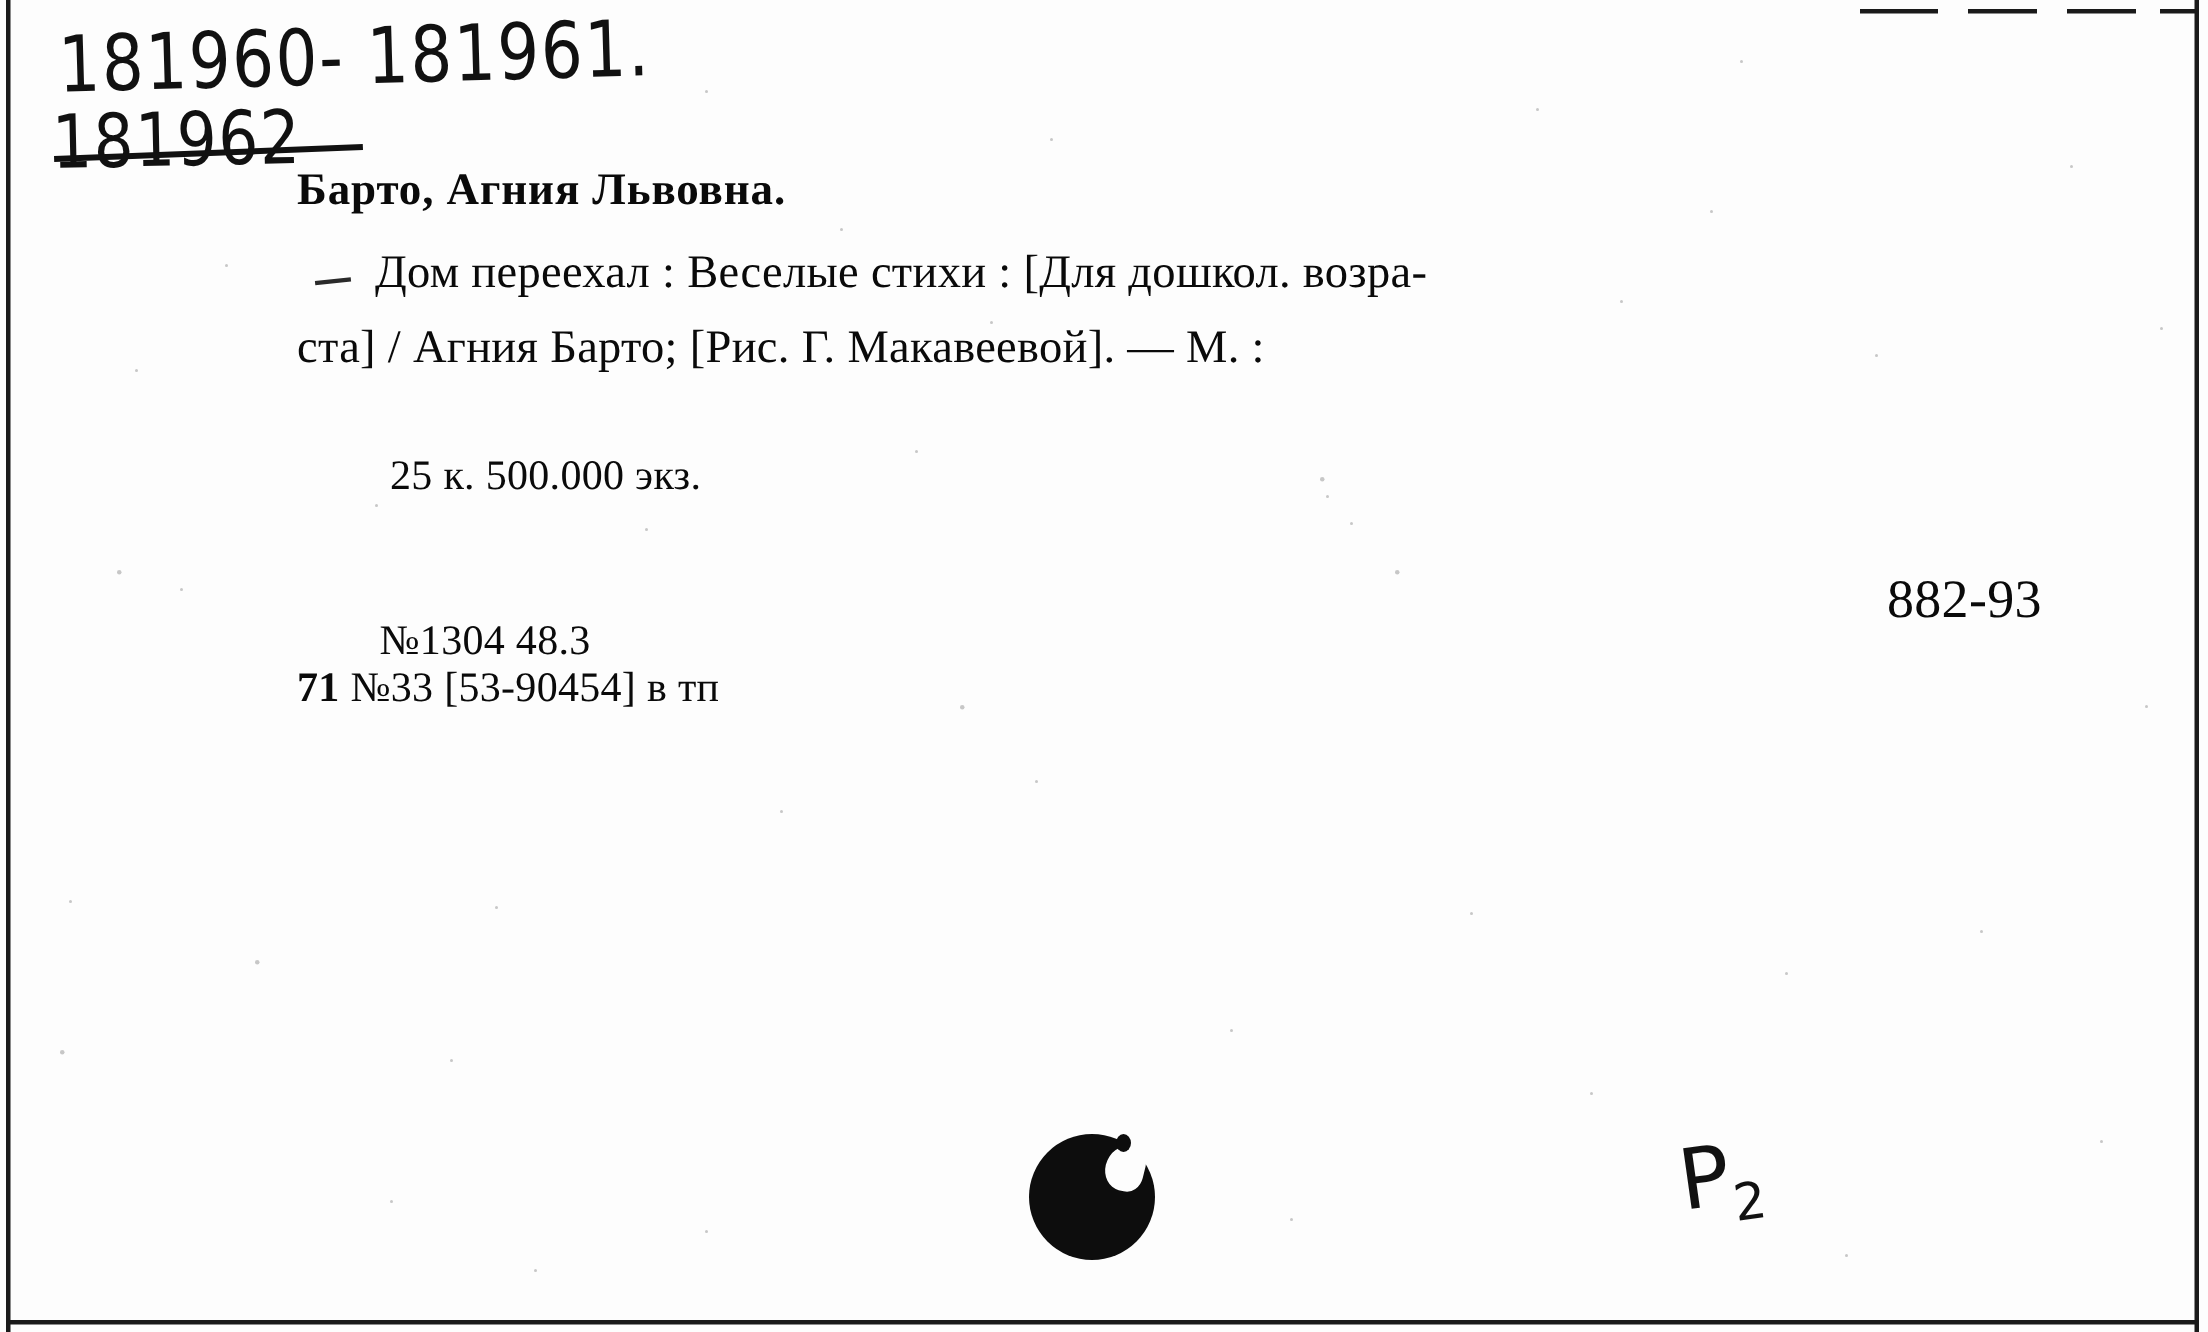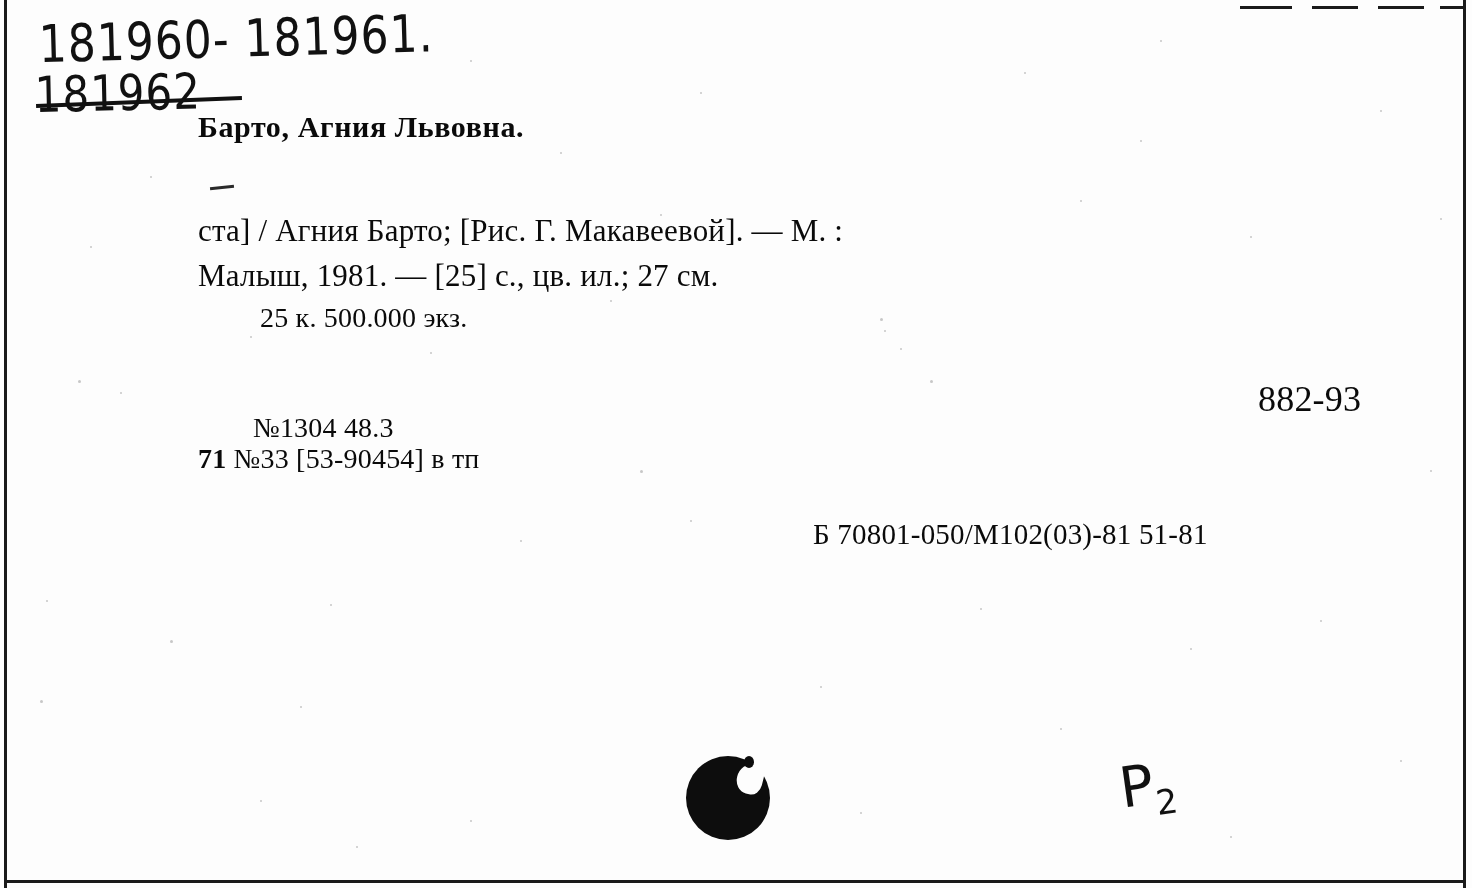--- a/index.html
+++ b/index.html
@@ -178,35 +178,34 @@
   <div class="edge edge-top-d"></div>
 
   <div class="handwriting" id="hand-line-1">181960- 181961.</div>
   <div class="handwriting" id="hand-line-2">181962</div>
   <div id="hand-strike"></div>
 
   <div class="author">Барто, Агния Львовна.</div>
 
   <div id="title-dash"></div>
 
+  <div class="body-line" id="title-line-1">Дом переехал : Веселые стихи : [Для дошкол. возра-</div>
   <div class="body-line" id="title-line-2">ста]  /  Агния  Барто;  [Рис.  Г.  Макавеевой].  —  М.  :</div>
-  <div class="body-line" id="title-line-3">Малыш, 1981. — [25]  с., цв. ил.; 27 см.</div>
   <div class="body-line" id="price-line">25  к.    500.000 экз.</div>
 
   <div class="code-line" id="udc-right">882-93</div>
 
   <div class="code-line" id="code-line-1">№1304  48.3</div>
 
   <div class="code-line" id="code-line-2">
     <span>71</span>
     <span class="nb">№33  [53-90454]  в тп</span>
   </div>
 
 
-  <div class="code-line" id="imprint-code">Б  70801-050/М102(03)-81   51-81</div>
 
   <div id="ink-blob"></div>
   <div id="ink-blob-notch"></div>
   <div id="ink-blob-dot"></div>
 
   <div id="hand-mark">
     <span>P</span><span class="sub">2</span>
   </div>
 
 <div class="speck" style="left: 78px; top: 380px; width: 3px; height: 3px;"></div>

